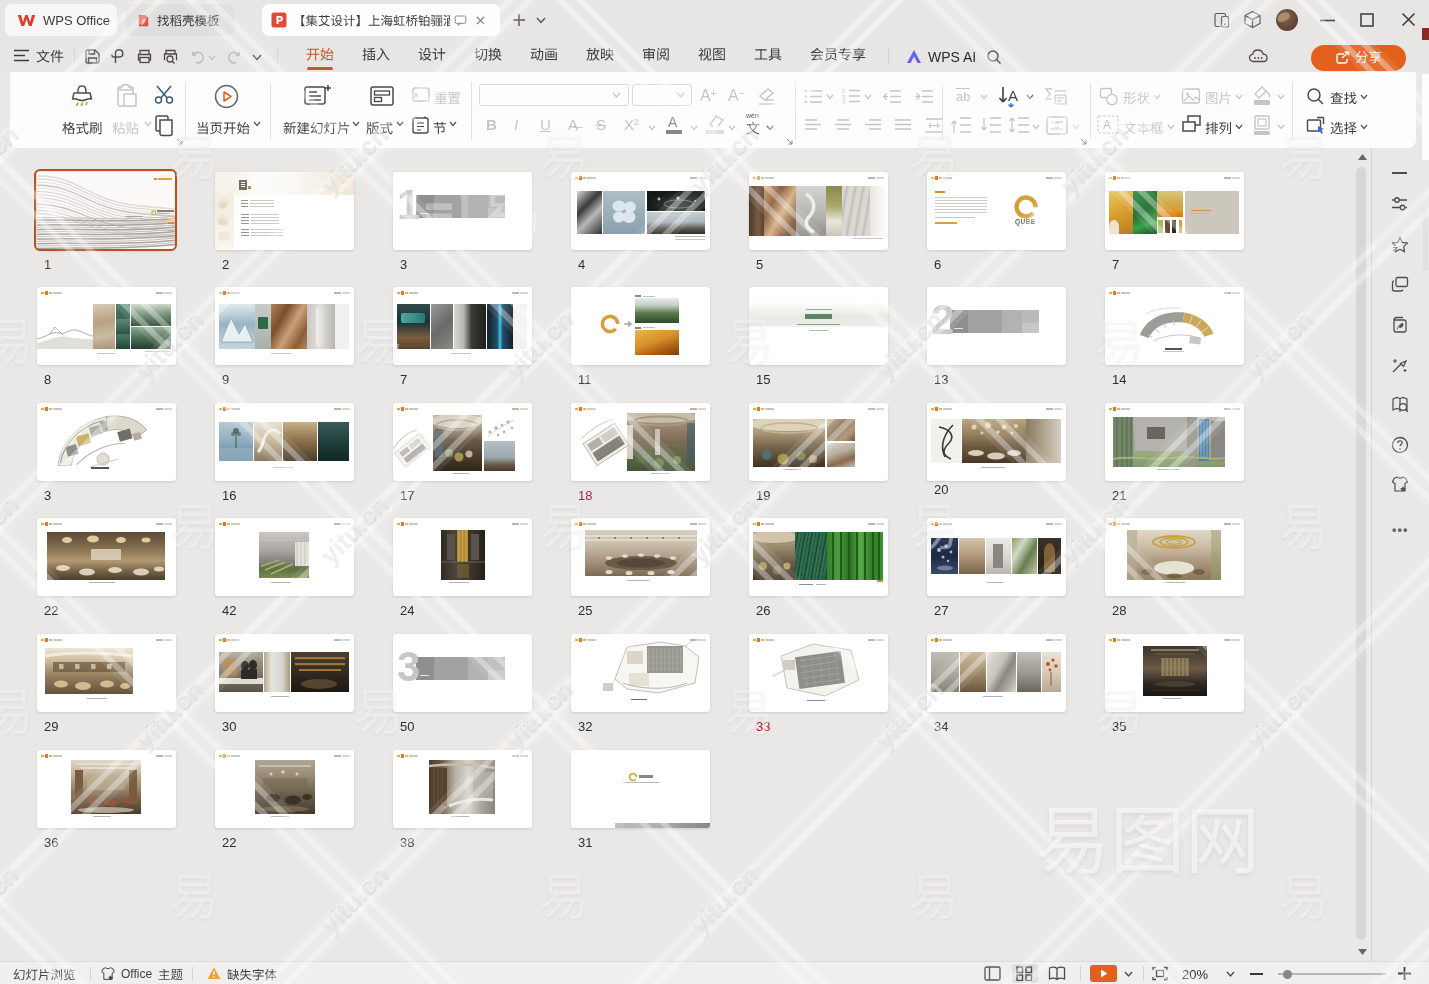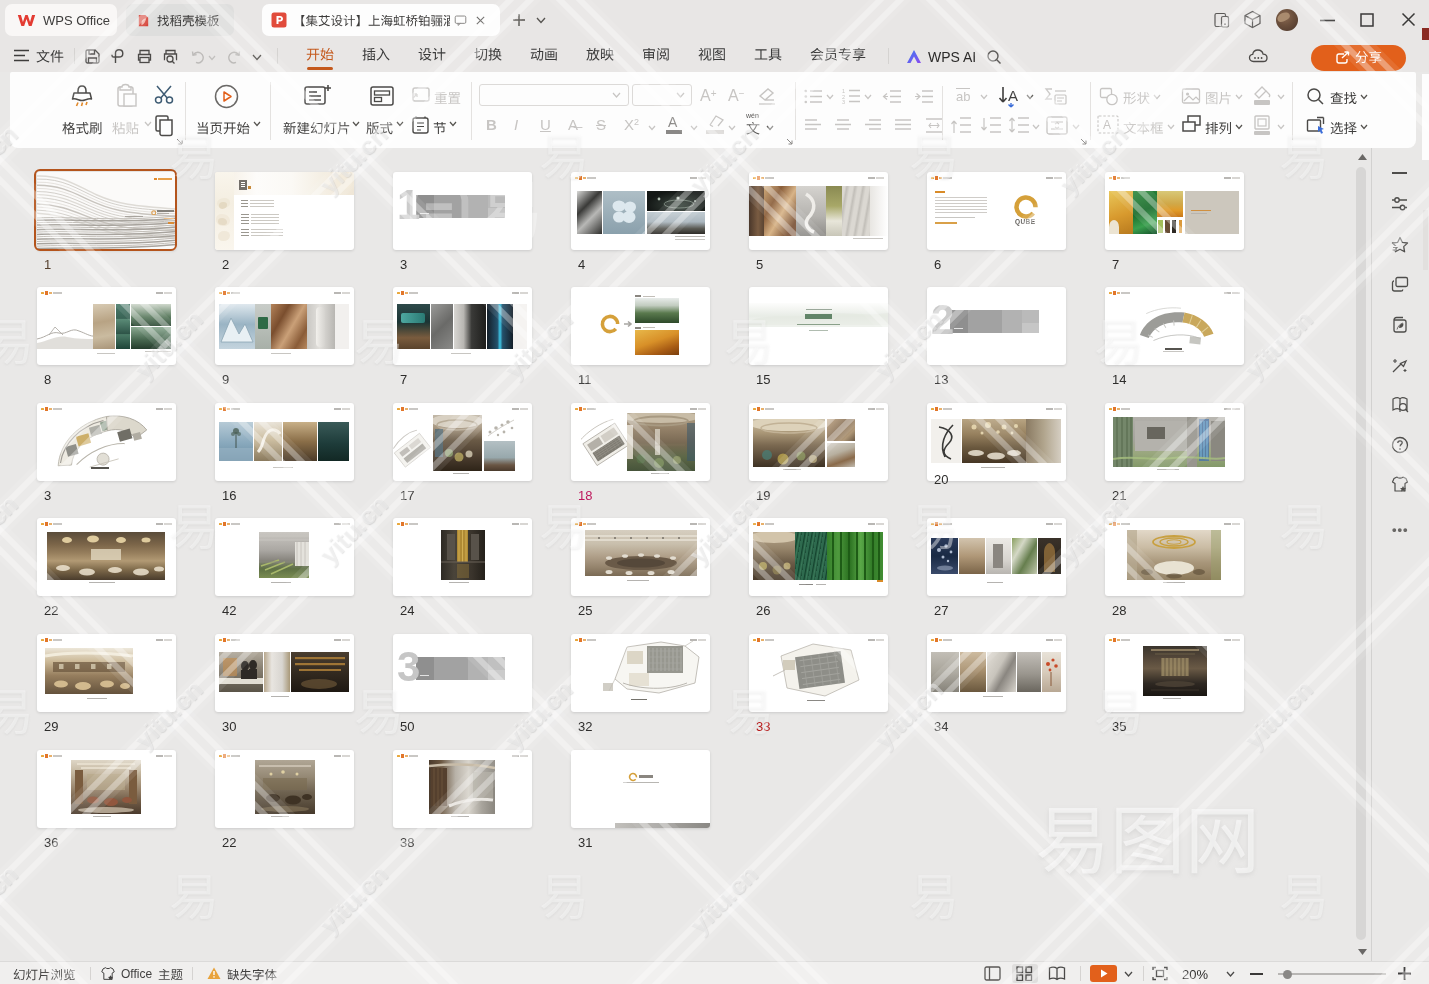--- a/index.html
+++ b/index.html
@@ -961,21 +961,21 @@
           </g>
           <g fill="#ece4d4" opacity="0.85">
             <ellipse cx="14" cy="34" rx="8" ry="3"></ellipse>
             <ellipse cx="34" cy="37" rx="9" ry="3.5"></ellipse>
             <ellipse cx="52" cy="34" rx="7" ry="3"></ellipse>
           </g>
         </svg>
         <div class="sp" style="left:99px;top:16px;width:35px;height:44px;background:linear-gradient(90deg,#8a7a62 0%,#b0a48c 50%,#d5cec2 100%);"></div>
         <div class="sp" style="left:54px;top:64px;width:24px;height:1.2px;background:#b5b3b0;"></div>
       </div>
-      <div class="num" style="left:934px;top:324px;color:#2e2d2c">20</div>
+      <div class="num" style="left:934px;top:334px;color:#2e2d2c">20</div>
       <div class="sl" style="left:1105px;top:255px">
         <div class="hdr-dot"></div>
         <div class="hdr-sq"></div>
         <div class="hdr-b1"></div>
         <div class="hdr-b2"></div>
         <div class="tr1"></div>
         <div class="tr2"></div>
         <div class="sp" style="left:8px;top:14px;width:112px;height:50px;background:linear-gradient(180deg,#b2b0aa 0%,#a5a39d 45%,#9aa87e 72%,#84996a 100%);"></div>
         <svg class="sp" style="left:8px;top:14px" width="112" height="50" viewBox="0 0 112 50">
           <rect x="0" y="0" width="20" height="50" fill="#74876a"></rect>

